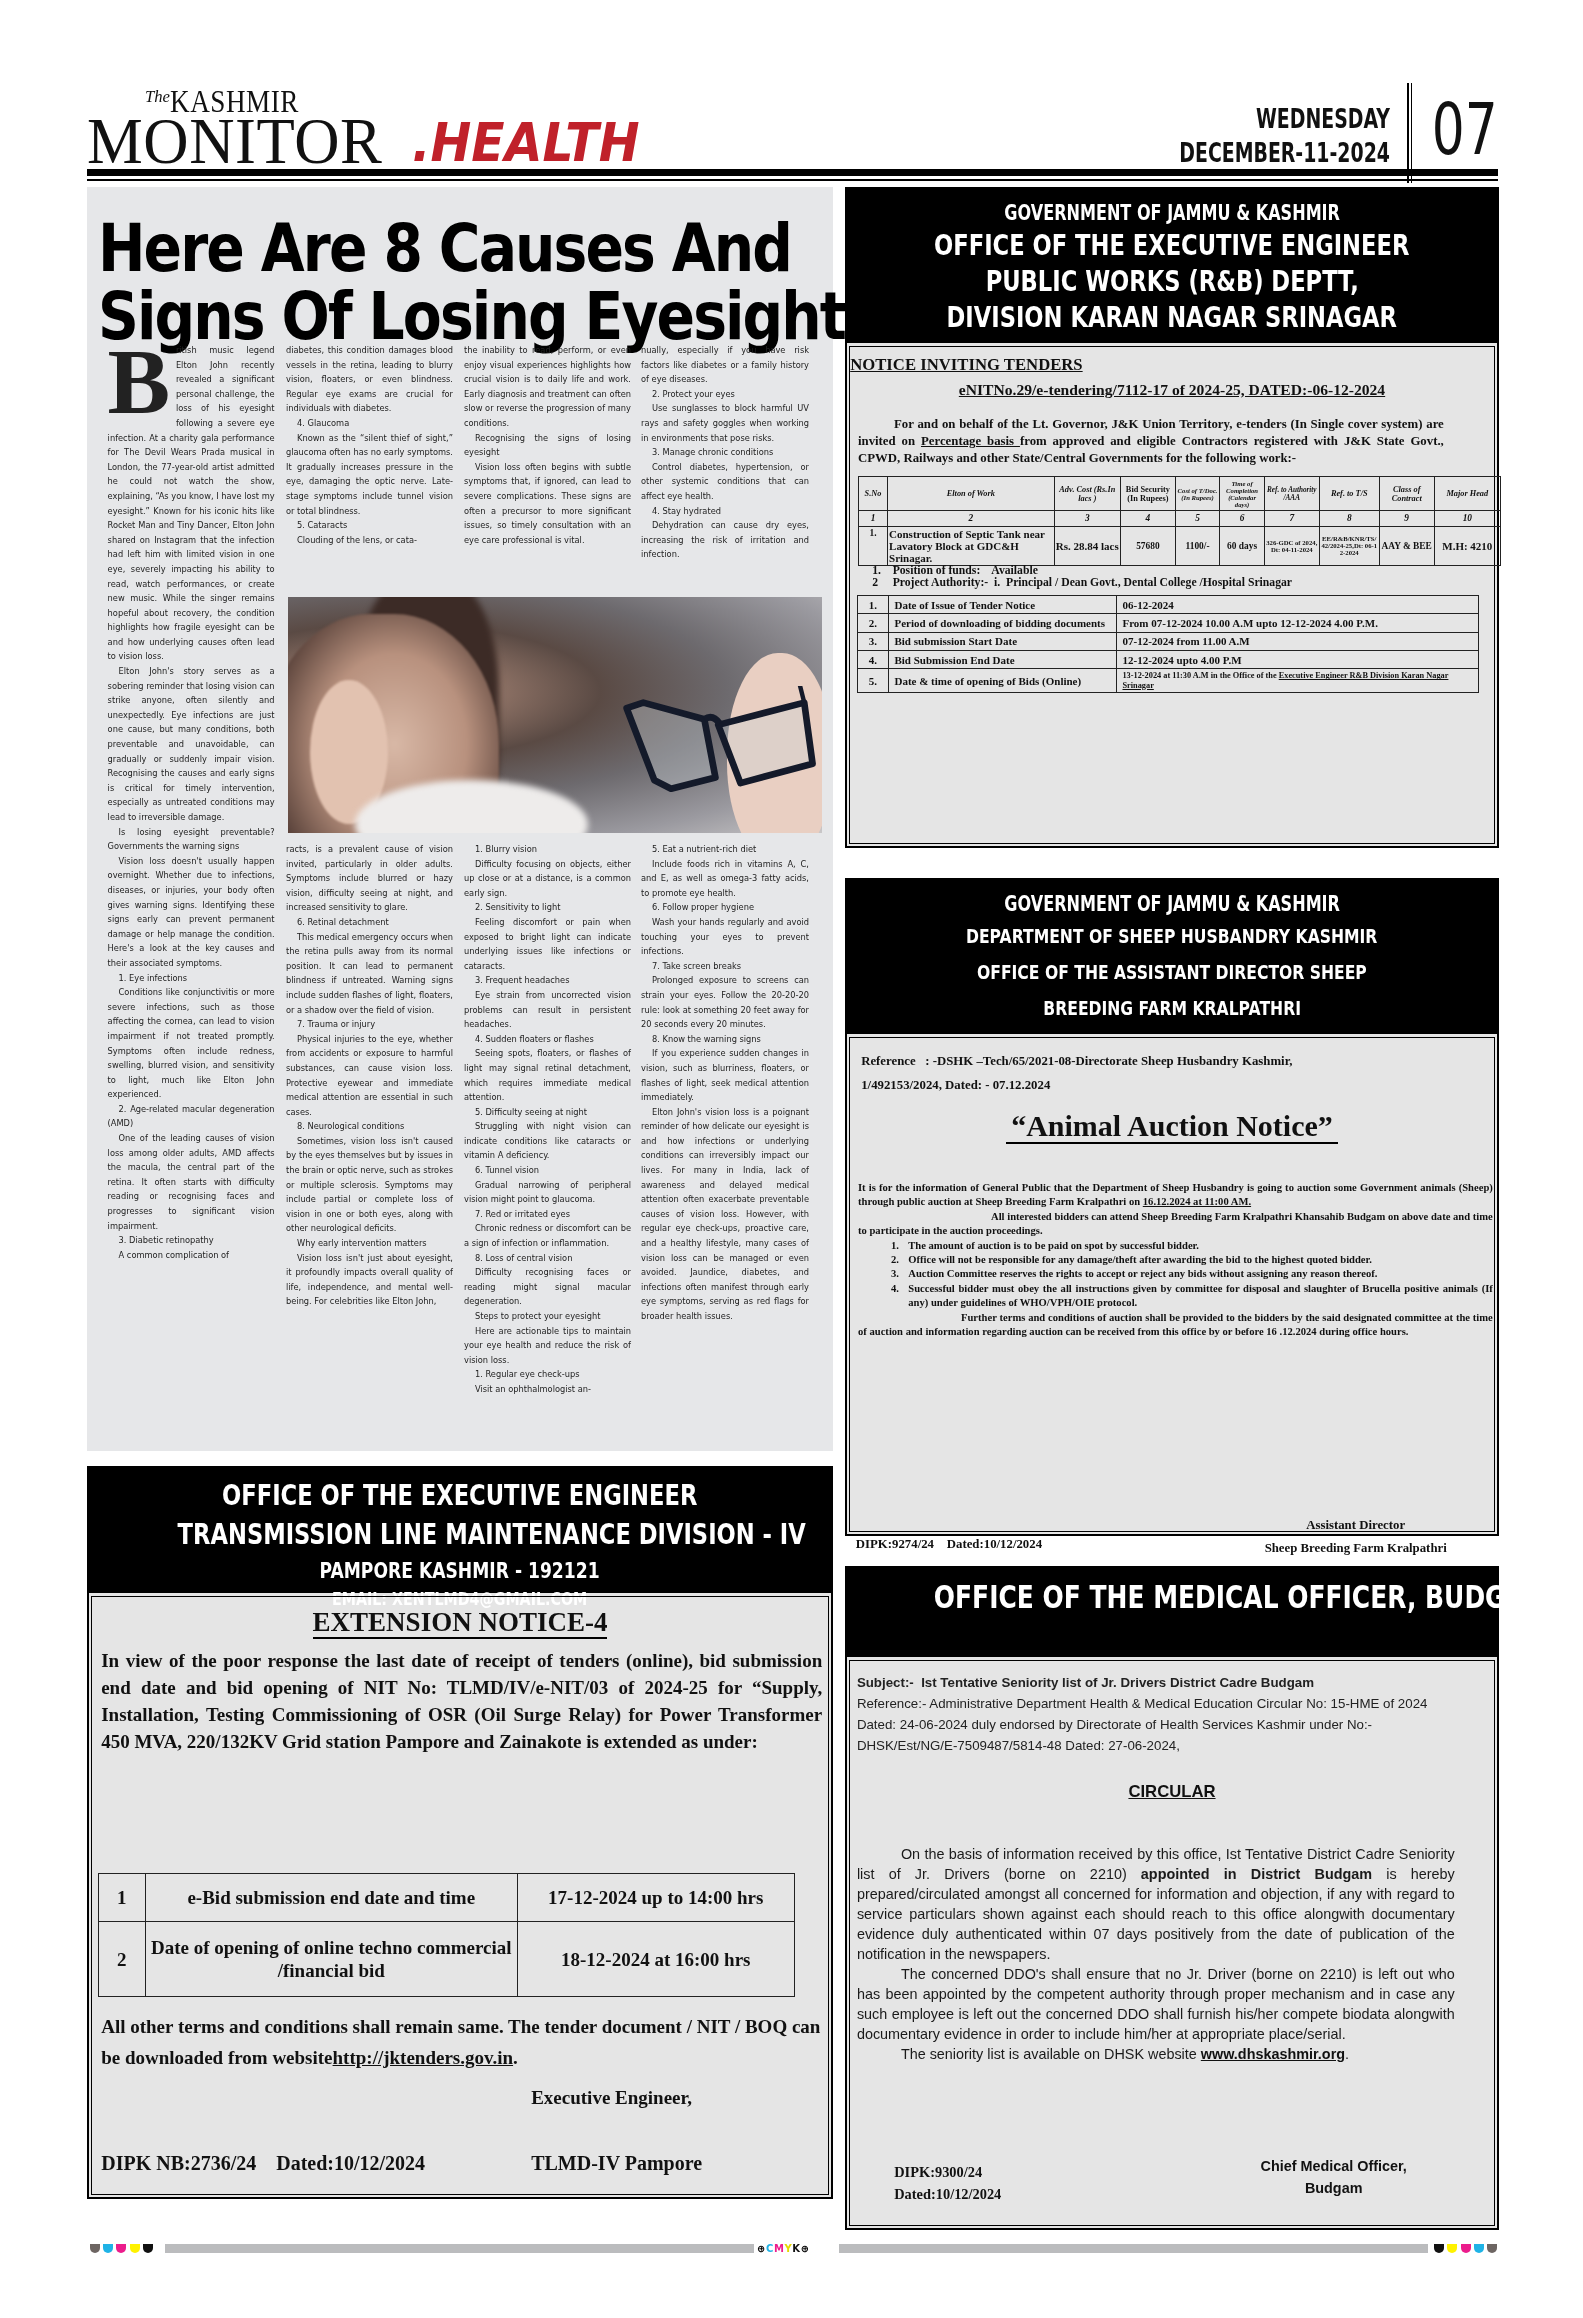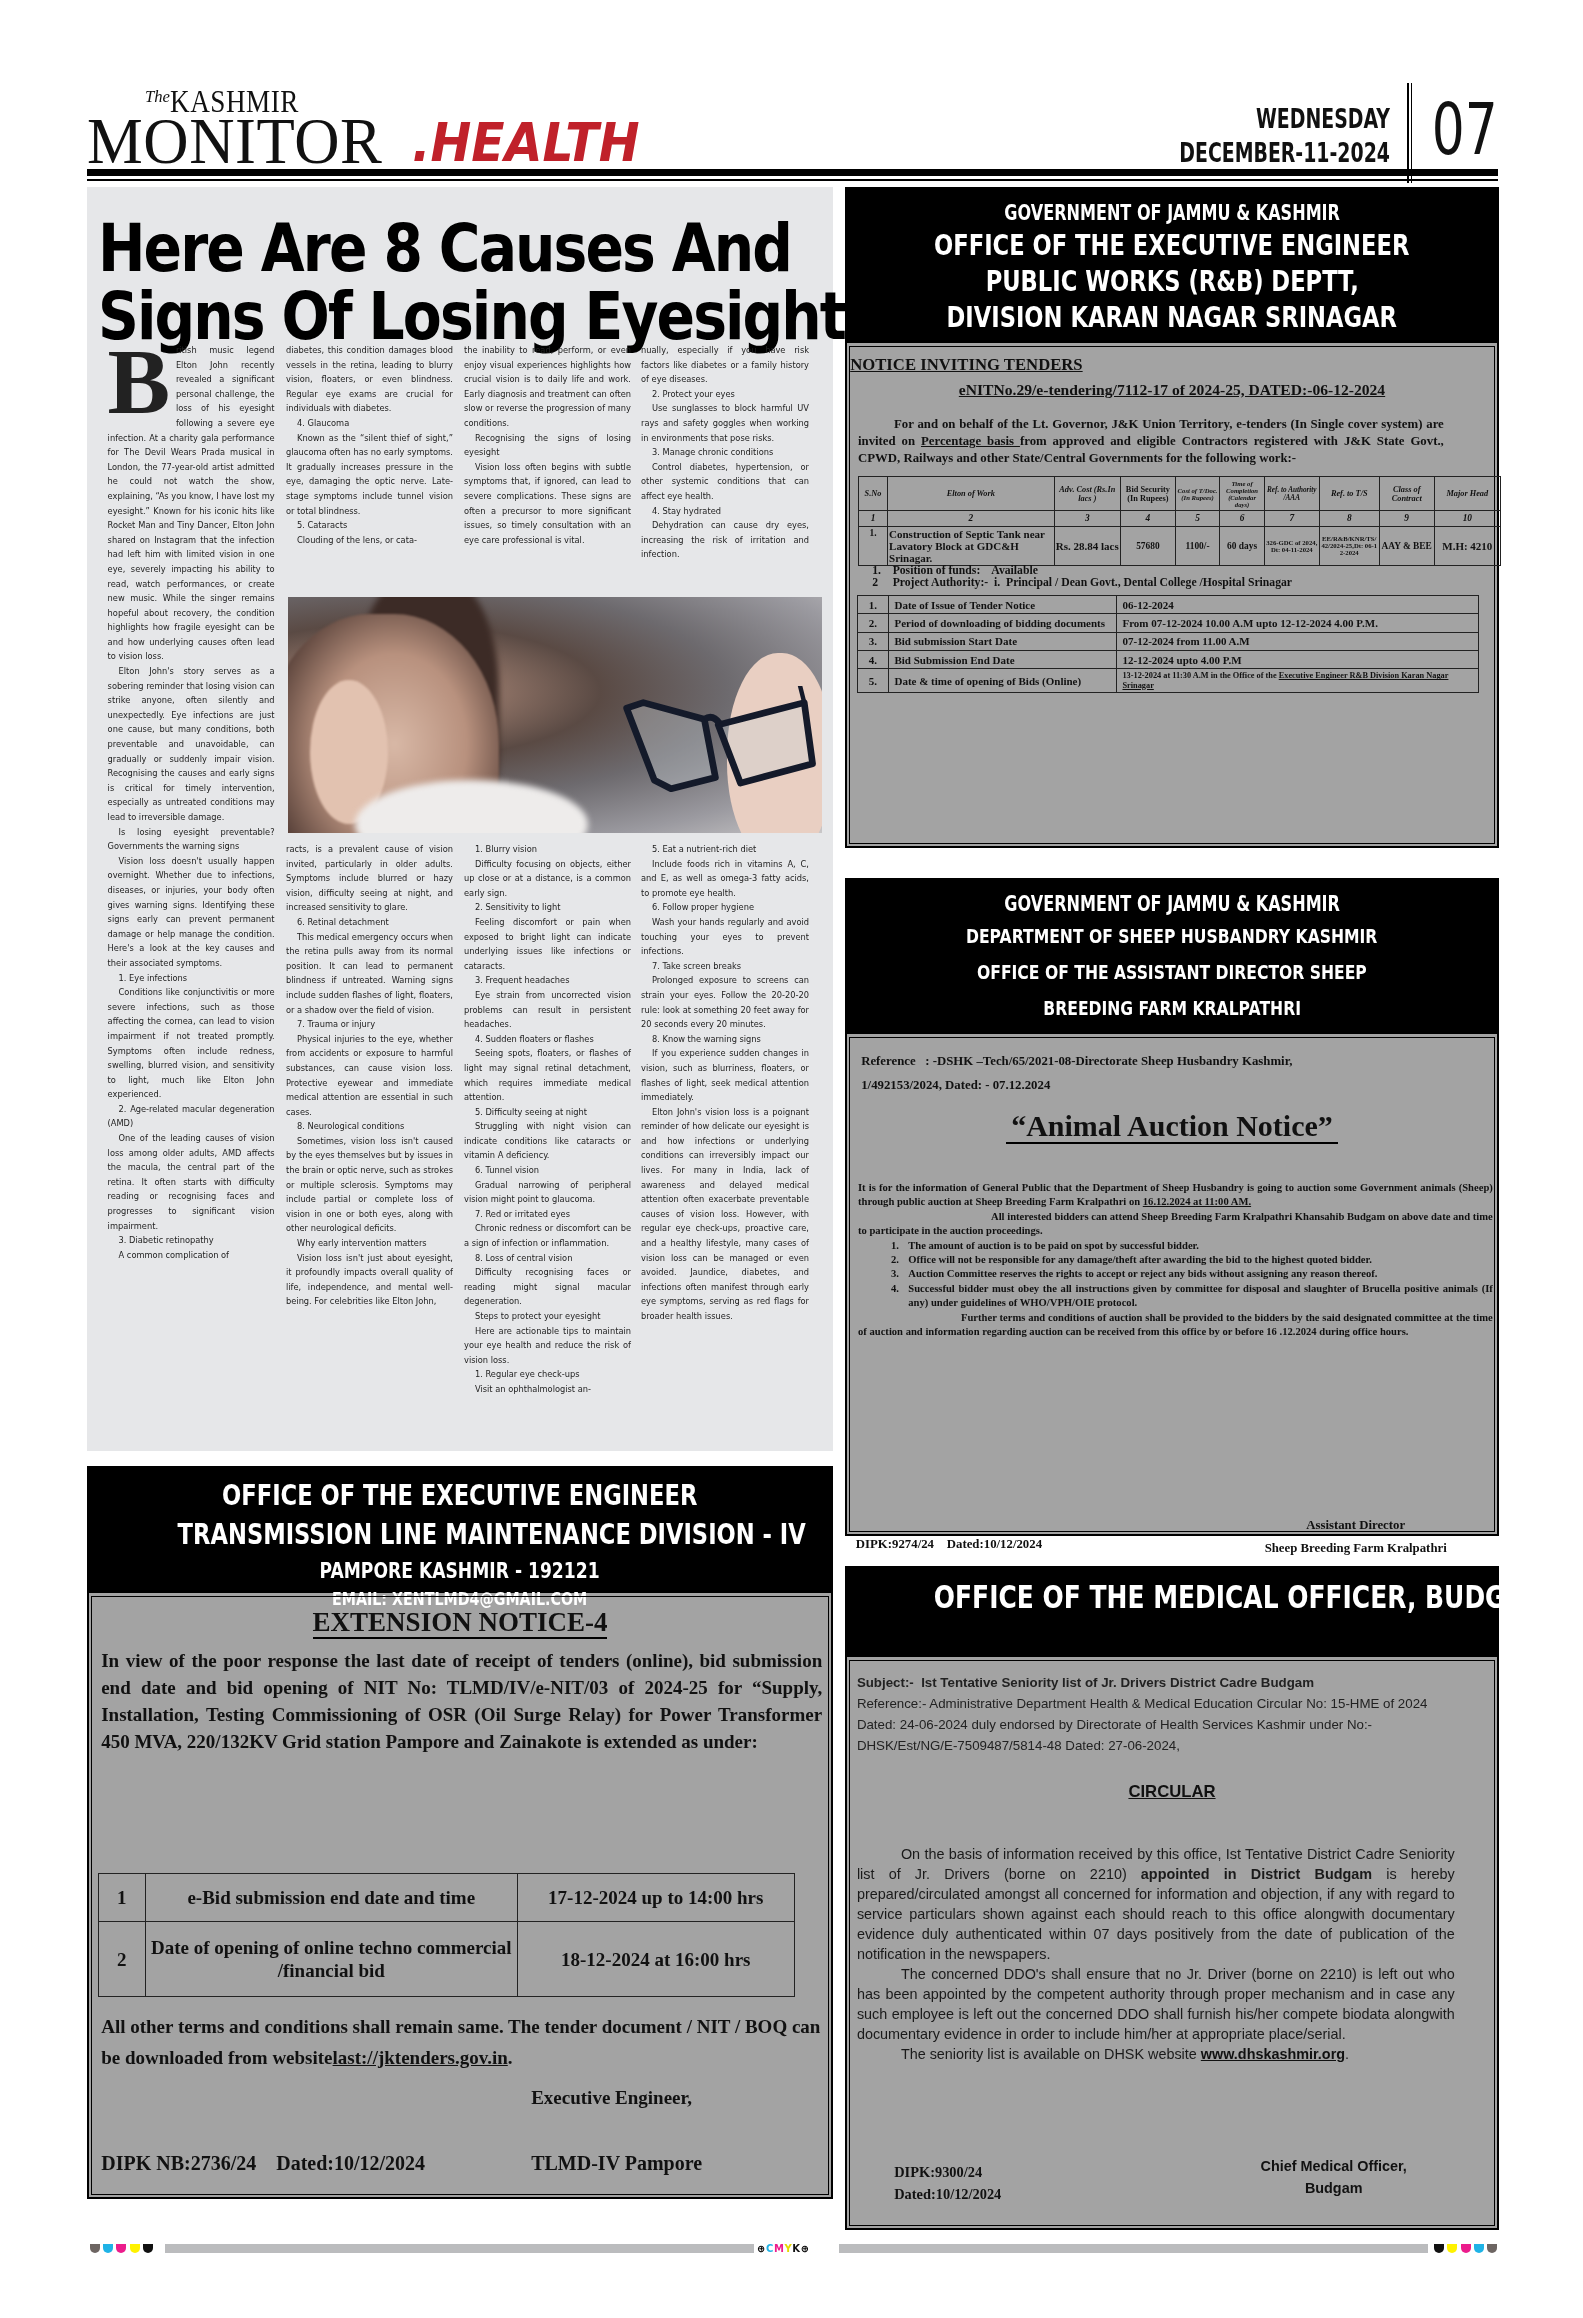--- a/index.html
+++ b/index.html
@@ -38,21 +38,21 @@
   .photo { position: absolute; left: 201px; top: 410px; width: 534px; height: 236px; overflow: hidden;
            background: radial-gradient(ellipse at 20% 40%, #b89a8a 0%, #8a6f63 18%, #5a4a44 34%, #6d6a6e 55%, #9b9aa0 80%, #c9c7c8 100%); }
   .photo-face { position: absolute; left: -22px; top: 16.7px; width: 233px; height: 289px; border-radius: 45%; background: radial-gradient(ellipse at 55% 45%, #d8b8a6 0%, #b8917e 40%, #4b3630 75%); filter: blur(1.1px); }
   .photo-hair { position: absolute; left: 67px; top: -22px; width: 144px; height: 289px; background: #3c2b26; border-radius: 40%; filter: blur(3.3px); }
   .photo-hand { position: absolute; left: 22px; top: 83px; width: 78px; height: 144px; background: #e2c2b0; border-radius: 50%; filter: blur(1.1px); }
   .photo-shirt { position: absolute; left: 67px; top: 183px; width: 233px; height: 89px; background: #eeeceb; border-radius: 50%; filter: blur(3.3px); }
   .photo-rhand { position: absolute; right: -11px; top: 56px; width: 106px; height: 211px; background: #e9cfc2; border-radius: 48%; }
   .photo-glasses { position: absolute; left: 333px; top: 89px; width: 200px; height: 111px; }
 
   
-  .ad { position: absolute; border: 2.8px solid #000; background: #a3a3a3; }
+  .ad { position: absolute; border: 2.8px solid #000; background: #e5e5e5; }
   .ad-head { background: #000; color: #fff; text-align: center; font-family: "DejaVu Sans", sans-serif; font-weight: bold; }
   .cond { display: inline-block; transform: scaleX(0.78); transform-origin: center; white-space: nowrap; }
   .bodyserif { font-family: "Liberation Serif", serif; font-weight: bold; color: #111; }
   .under { text-decoration: underline; }
   table { border-collapse: collapse; }
 
   
   .ad1 { left: 845px; top: 187px; width: 654px; height: 661px; }
   .ad1 .ad-head { height: 154px; padding-top: 11px; }
   .ad1 .h-sm { font-size: 20.6px; line-height: 27px; }
@@ -426,21 +426,21 @@
             <td class="l">e-Bid submission end date and time</td>
             <td>17-12-2024 up to 14:00 hrs</td>
           </tr>
       <tr class="r2">
             <td class="n">2</td>
             <td class="l">Date of opening of online techno commercial /financial bid</td>
             <td>18-12-2024 at 16:00 hrs</td>
           </tr>
     </tbody>
       </table>
-    <div class="ext-foot"><span>All other terms and conditions shall remain same. The tender document / NIT / BOQ can be downloaded from website</span><a class="under" style="color:#111">last://jktenders.gov.in</a><span>.</span></div>
+    <div class="ext-foot"><span>All other terms and conditions shall remain same. The tender document / NIT / BOQ can be downloaded from website</span><a class="under" style="color:#111">http://jktenders.gov.in</a><span>.</span></div>
     <div class="sig4">Executive Engineer,</div>
     <div class="dipk4" style="white-space:pre">DIPK NB:2736/24    Dated:10/12/2024</div>
     <div class="sig4b">TLMD-IV Pampore</div>
   </div>
 </div>
 
 <div class="footer">
   <div class="dots" style="left:2.8px">
     <div class="dot" style="background:#6d6562"></div>
     <div class="dot" style="background:#1fb3e6"></div>

